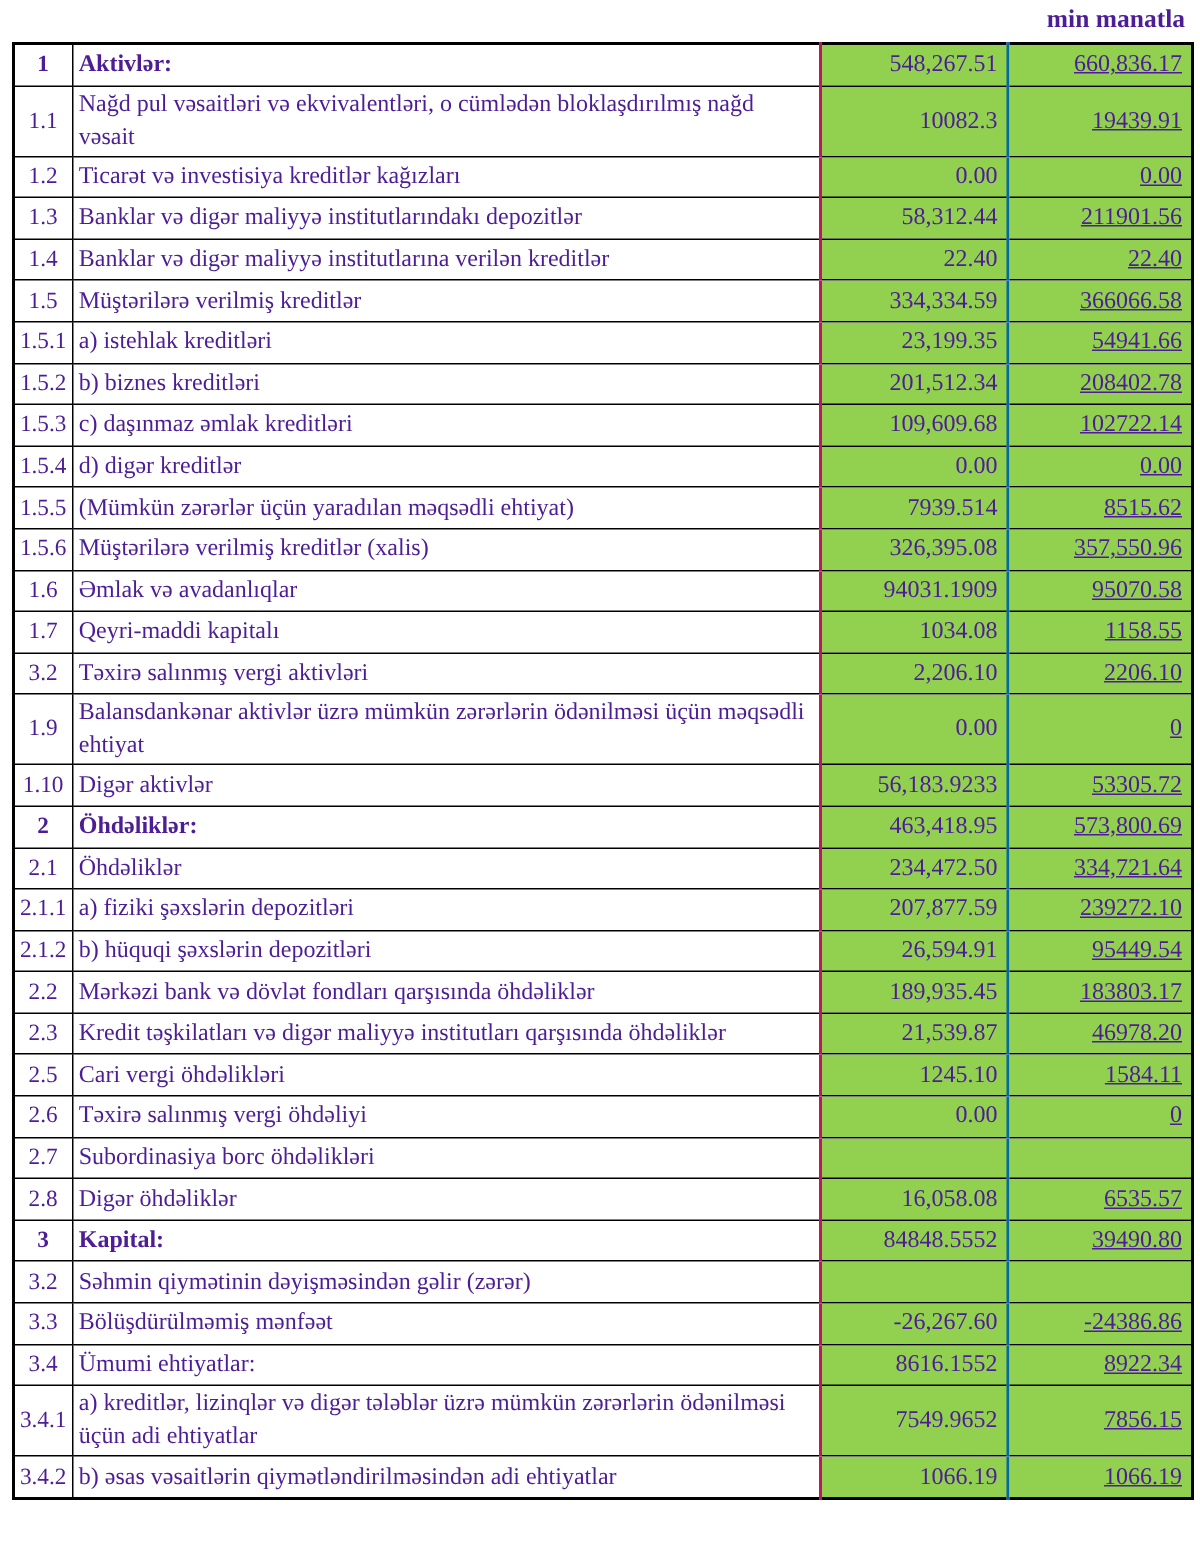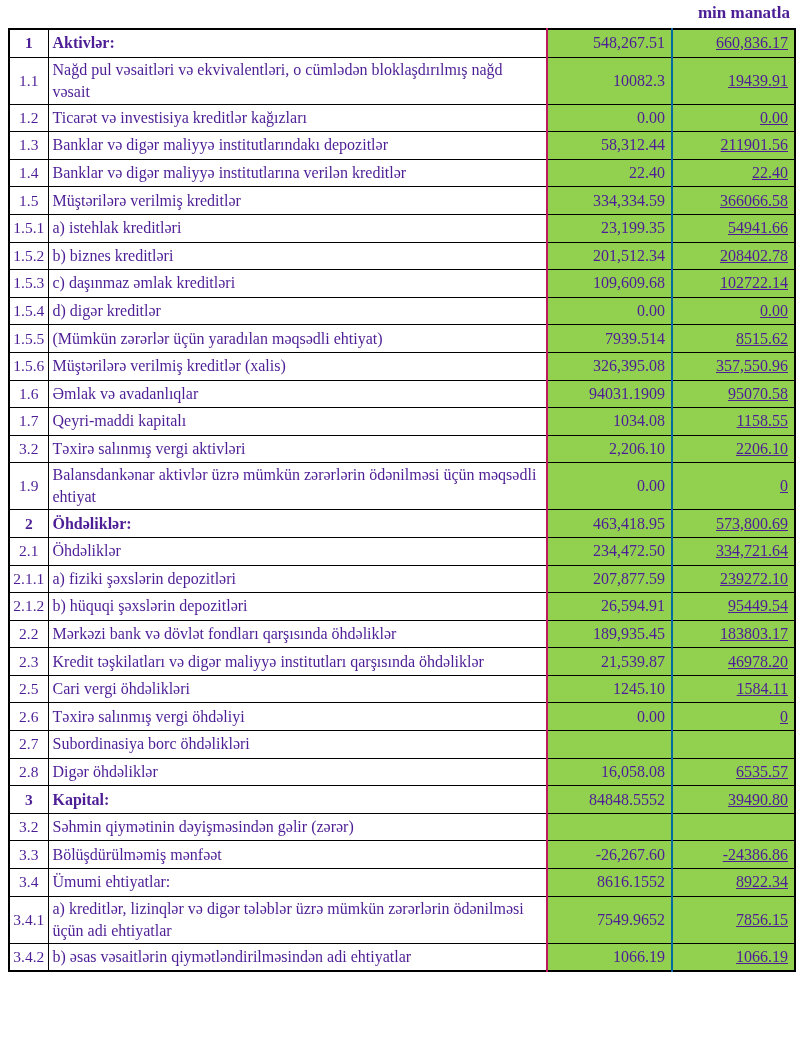--- a/index.html
+++ b/index.html
@@ -161,20 +161,26 @@
       <td class="label">Təxirə salınmış vergi aktivləri</td>
       <td class="v1">2,206.10</td>
       <td class="v2">2206.10</td>
     </tr>
         <tr class="item">
       <td class="no">1.9</td>
       <td class="label">Balansdankənar aktivlər üzrə mümkün zərərlərin ödənilməsi üçün məqsədli ehtiyat</td>
       <td class="v1">0.00</td>
       <td class="v2">0</td>
     </tr>
+        <tr class="item">
+      <td class="no">1.10</td>
+      <td class="label">Digər aktivlər</td>
+      <td class="v1">56,183.9233</td>
+      <td class="v2">53305.72</td>
+    </tr>
         <tr class="section">
       <td class="no">2</td>
       <td class="label">Öhdəliklər:</td>
       <td class="v1">463,418.95</td>
       <td class="v2">573,800.69</td>
     </tr>
         <tr class="item">
       <td class="no">2.1</td>
       <td class="label">Öhdəliklər</td>
       <td class="v1">234,472.50</td>

